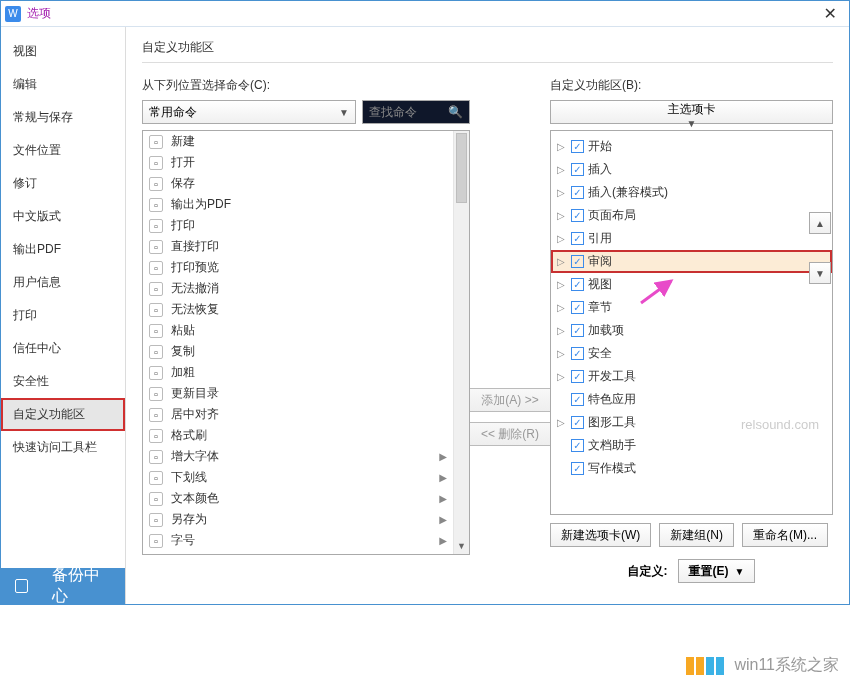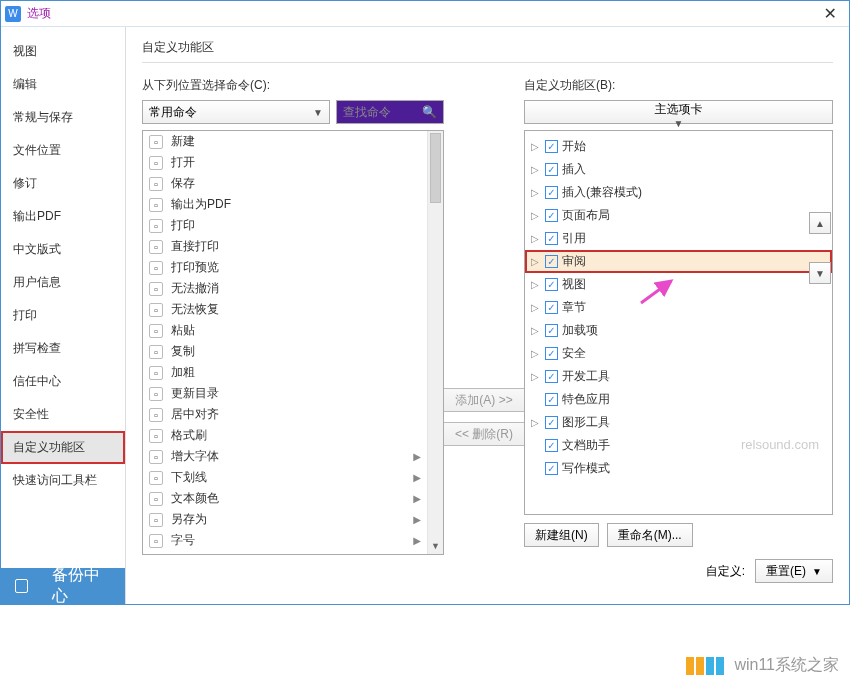--- a/index.html
+++ b/index.html
@@ -12,51 +12,51 @@
 .body { display: flex; height: calc(100% - 26px); }
 .sidebar { width: 125px; border-right: 1px solid #dcdcdc; display: flex; flex-direction: column; }
 .sidebar-list { flex: 1; padding: 8px 0; }
 .sidebar-item { font-size: 12px; color: #333; padding: 8px 12px; cursor: pointer; }
 .sidebar-item.active { background: #e6e6e6; border: 2px solid #d03030; padding: 6px 10px; }
 .sidebar-bottom { background: #4891d0; color: #fff; height: 36px; display: flex; align-items: center; gap: 24px; padding: 0 14px; cursor: pointer; margin-top:auto;}
 .sb-icon { width:14px; height:14px; border:1.5px solid #fff; border-radius:2px; display:inline-block; position:relative;}
 .main { flex: 1; padding: 12px 16px 16px 16px; position: relative; }
 .section-title { font-size: 12px; color: #333; margin-bottom: 8px; padding-bottom: 6px; border-bottom:1px solid #ddd;}
 .two-col { display: flex; gap: 0; }
-.left-col { width: 302px; }
+.left-col { width: 328px; }
 .mid-col { width: 80px; display:flex; flex-direction:column; align-items:center; justify-content:center; gap:10px; padding-top:180px;}
 .right-col { flex: 1; }
 .sub-label { font-size: 12px; color: #333; margin-bottom: 6px; margin-top: 6px;}
 .row1 { display: flex; gap: 6px; margin-bottom: 6px;}
 .dropdown { flex:1; height: 24px; border: 1px solid #aaa; background: linear-gradient(#fff,#f0f0f0); font-size: 12px; padding: 0 6px; display:flex; align-items:center; justify-content:space-between; cursor:pointer;}
 .dropdown .caret { font-size:10px; color:#555;}
-.searchbox { width: 108px; height:24px; border:1px solid #aaa; background:#4c1d95; display:flex; align-items:center; padding:0 6px; font-size:12px; color:#888;}
+.searchbox { width: 108px; height:24px; border:1px solid #aaa; background:#0f172a; display:flex; align-items:center; padding:0 6px; font-size:12px; color:#888;}
 .searchbox .mag { margin-left:auto; color:#888; font-size:12px;}
 .listbox { border:1px solid #aaa; height: 425px; overflow:hidden; position:relative; background:#fff;}
 .list-inner { position:absolute; inset:0 16px 0 0; overflow:hidden;}
 .cmd-item { display:flex; align-items:center; height:21px; padding:0 6px; font-size:12px; color:#333; gap:8px;}
 .cmd-icon { width:14px; height:14px; display:inline-flex; align-items:center; justify-content:center; color:#666; font-size:11px; flex-shrink:0; border:1px solid #bbb; border-radius:2px; background:#fff;}
 .cmd-item .arrow { margin-left:auto; color:#888; font-size:10px;}
 .scroll { position:absolute; right:0; top:0; bottom:0; width:16px; background:#f0f0f0; border-left:1px solid #e5e5e5;}
 .scroll .thumb { position:absolute; left:2px; right:2px; top:2px; height:70px; background:#cfcfcf; border:1px solid #bdbdbd;}
 .scroll .down { position:absolute; bottom:0; left:0; right:0; height:16px; display:flex; align-items:center; justify-content:center; font-size:9px; color:#666;}
 .midbtn { width:100px; height:24px; border:1px solid #bbb; background:linear-gradient(#f8f8f8,#eee); color:#999; font-size:12px; display:flex; align-items:center; justify-content:center;}
 .treebox { border:1px solid #aaa; height: 385px; background:#fff; overflow:hidden; position:relative; padding:4px 0;}
 .tree-item { display:flex; align-items:center; height:23px; font-size:12px; color:#333; padding:0 6px; gap:4px;}
 .tree-item.hl { background:#fcecd6; border:2px solid #c83030; height:23px; padding:0 4px;}
 .tri { width:10px; display:inline-block; color:#888; font-size:10px;}
 .chk { width:13px; height:13px; border:1px solid #3b8beb; display:inline-flex; align-items:center; justify-content:center; color:#3b8beb; font-size:10px; flex-shrink:0;}
 .btnrow { display:flex; gap:8px; margin-top:8px; justify-content:flex-start;}
 .btn { height:24px; padding:0 10px; border:1px solid #aaa; background:linear-gradient(#fff,#f0f0f0); font-size:12px; display:flex; align-items:center; cursor:pointer;}
 .sqbtn { width:22px; height:22px; border:1px solid #aaa; background:linear-gradient(#fff,#f0f0f0); display:flex; align-items:center; justify-content:center; font-size:10px; color:#555;}
 .updown { position:absolute; right:18px; top:185px; display:flex; flex-direction:column; gap:28px;}
 .bottomrow { display:flex; align-items:center; gap:10px; margin-top:12px; font-size:12px;}
-.bottomrow.right { justify-content:flex-end;}
+.bottomrow.right { justify-content:center;font-weight:bold;}
 .pink-arrow { position:absolute; left:513px; top:250px; pointer-events:none;}
-.watermark { position:absolute; right:30px; top:410px; color:#999; font-size:13px; opacity:.5; pointer-events:none;}
+.watermark { position:absolute; right:30px; top:390px; color:#999; font-size:13px; opacity:.5; pointer-events:none;}
 .footer-logo { position:absolute; right:20px; bottom:10px; display:flex; align-items:center; gap:10px; color:#999; font-size:16px;}
 .logo-sq { display:flex; gap:2px;}
 .logo-sq span { width:8px; height:18px; }
 </style>
 </head>
 <body>
 
 <div class="window">
   <div class="titlebar">
     <span class="app-icon">W</span>
@@ -64,25 +64,24 @@
     <span class="close">✕</span>
   </div>
   <div class="body">
     <div class="sidebar">
       <div class="sidebar-list">
         <div class="sidebar-item">视图</div>
         <div class="sidebar-item">编辑</div>
         <div class="sidebar-item">常规与保存</div>
         <div class="sidebar-item">文件位置</div>
         <div class="sidebar-item">修订</div>
+        <div class="sidebar-item">中文版式</div>
         <div class="sidebar-item">输出PDF</div>
-        <div class="sidebar-item">中文版式</div>
         <div class="sidebar-item">用户信息</div>
         <div class="sidebar-item">打印</div>
-        <div class="sidebar-item">拼写检查</div>
         <div class="sidebar-item">信任中心</div>
         <div class="sidebar-item">安全性</div>
         <div class="sidebar-item active">自定义功能区</div>
         <div class="sidebar-item">快速访问工具栏</div>
       </div>
       <div class="sidebar-bottom">
         <span class="sb-icon"></span>
         <span>备份中心</span>
       </div>
     </div>
@@ -283,20 +282,21 @@
                 <span class="chk">✓</span>
                 <span>文档助手</span>
               </div>
               <div class="tree-item">
                 <span class="tri"></span>
                 <span class="chk">✓</span>
                 <span>写作模式</span>
               </div>
             </div>
           <div class="btnrow">
+            <div class="btn">新建选项卡(W)</div>
             <div class="btn">新建组(N)</div>
             <div class="btn">重命名(M)...</div>
           </div>
           <div class="bottomrow right">
             <span>自定义:</span>
             <div class="btn">
               <span>重置(E)</span>
               <span style="margin-left:6px;font-size:10px;">▼</span>
             </div>
           </div>

